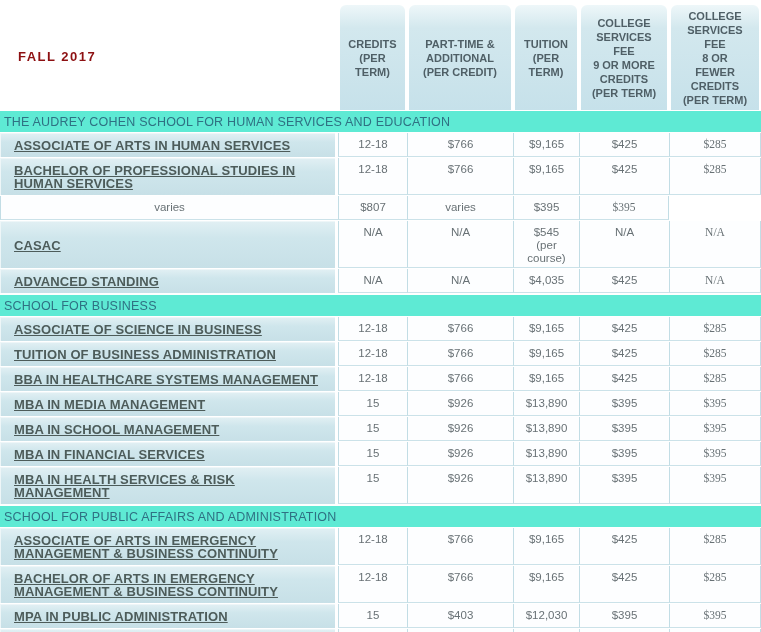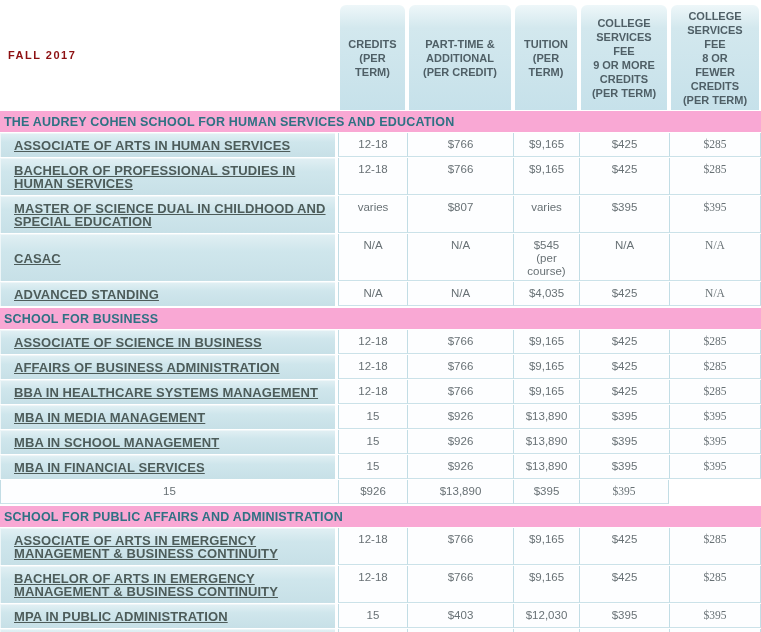--- a/index.html
+++ b/index.html
@@ -12,48 +12,48 @@
     overflow:hidden;
   }
   .grid-row {
     display:grid;
     grid-template-columns:338px 69px 106px 66px 90px 92px;
   }
 
   
   .header-band { height:110px; padding-top:5px; }
   .fall-title {
-    padding:44px 0 0 8px;
-    font-size:11px; font-weight:bold;
+    padding:44px 0 0 18px;
+    font-size:13px; font-weight:bold;
     letter-spacing:1.5px;
     color:#8d1012;
     white-space:nowrap;
   }
   .hdr-cell {
     margin:0 2px;
     background:linear-gradient(180deg,#eef7f9 0%, #d3e8ee 22%, #c6e1ea 100%);
     border-radius:6px 6px 0 0;
     display:flex; align-items:center; justify-content:center;
     text-align:center;
     font-size:11px; font-weight:bold;
     line-height:14px;
     color:#4f5f66;
     white-space:pre-line;
   }
 
   
   .section-bar {
     grid-column:1 / -1;
-    background:#f9a8d4;
+    background:#5eead4;
     border-top:1px solid #ffffff;
     border-bottom:1px solid #ffffff;
     min-height:23px;
     display:flex; align-items:center;
     padding-left:4px;
-    font-size:12.5px; font-weight:bold;
+    font-size:12.5px; font-weight:normal;
     color:#2f7183;
     letter-spacing:0.2px;
   }
 
   
   .data-row { margin-bottom:1px; min-height:24px; }
   .cell-label {
     background:linear-gradient(180deg,#e0eff3 0%, #cfe6ec 35%, #c7e0e7 100%);
     border-left:1px solid #eef6f8;
     border-top:1px solid #eef6f8;
@@ -127,21 +127,20 @@
   <div class="grid-row data-row">
     <div class="cell-label">BACHELOR OF PROFESSIONAL STUDIES IN HUMAN SERVICES</div>
     <div class="cell-value">12-18</div>
     <div class="cell-value">$766</div>
     <div class="cell-value">$9,165</div>
     <div class="cell-value">$425</div>
     <div class="cell-value last">$285</div>
   </div>
 
   <div class="grid-row data-row">
-    <div class="cell-label">MASTER OF SCIENCE DUAL IN CHILDHOOD AND SPECIAL EDUCATION</div>
     <div class="cell-value">varies</div>
     <div class="cell-value">$807</div>
     <div class="cell-value">varies</div>
     <div class="cell-value">$395</div>
     <div class="cell-value last">$395</div>
   </div>
 
   <div class="grid-row data-row">
     <div class="cell-label">CASAC</div>
     <div class="cell-value">N/A</div>
@@ -169,21 +168,21 @@
   <div class="grid-row data-row">
     <div class="cell-label">ASSOCIATE OF SCIENCE IN BUSINESS</div>
     <div class="cell-value">12-18</div>
     <div class="cell-value">$766</div>
     <div class="cell-value">$9,165</div>
     <div class="cell-value">$425</div>
     <div class="cell-value last">$285</div>
   </div>
 
   <div class="grid-row data-row">
-    <div class="cell-label">AFFAIRS OF BUSINESS ADMINISTRATION</div>
+    <div class="cell-label">TUITION OF BUSINESS ADMINISTRATION</div>
     <div class="cell-value">12-18</div>
     <div class="cell-value">$766</div>
     <div class="cell-value">$9,165</div>
     <div class="cell-value">$425</div>
     <div class="cell-value last">$285</div>
   </div>
 
   <div class="grid-row data-row">
     <div class="cell-label">BBA IN HEALTHCARE SYSTEMS MANAGEMENT</div>
     <div class="cell-value">12-18</div>
@@ -214,20 +213,21 @@
   <div class="grid-row data-row">
     <div class="cell-label">MBA IN FINANCIAL SERVICES</div>
     <div class="cell-value">15</div>
     <div class="cell-value">$926</div>
     <div class="cell-value">$13,890</div>
     <div class="cell-value">$395</div>
     <div class="cell-value last">$395</div>
   </div>
 
   <div class="grid-row data-row">
+    <div class="cell-label">MBA IN HEALTH SERVICES &amp; RISK MANAGEMENT</div>
     <div class="cell-value">15</div>
     <div class="cell-value">$926</div>
     <div class="cell-value">$13,890</div>
     <div class="cell-value">$395</div>
     <div class="cell-value last">$395</div>
   </div>
 
   <div class="grid-row">
     <div class="section-bar">SCHOOL FOR PUBLIC AFFAIRS AND ADMINISTRATION</div>
   </div>

